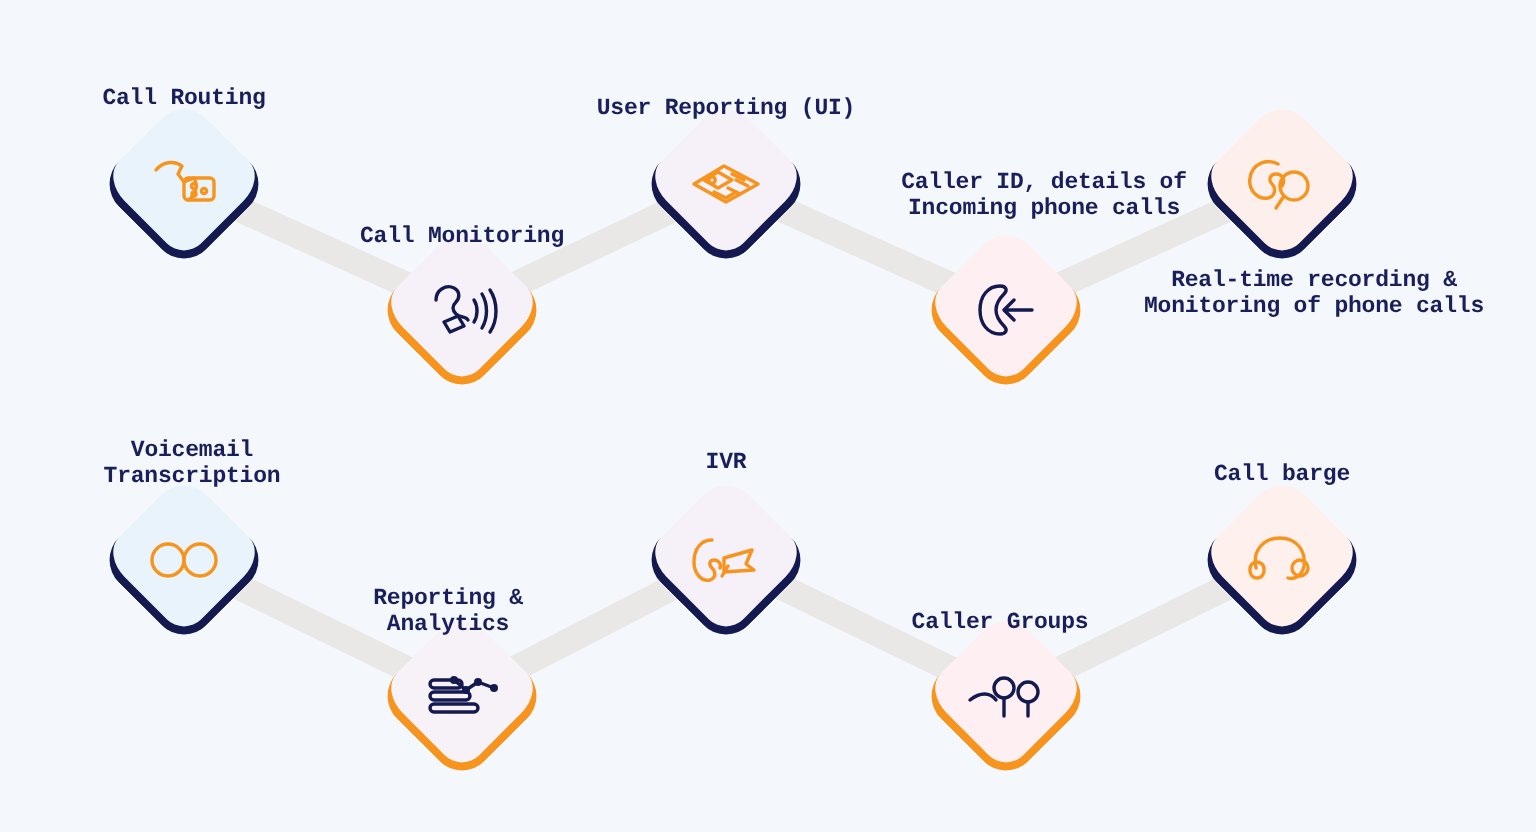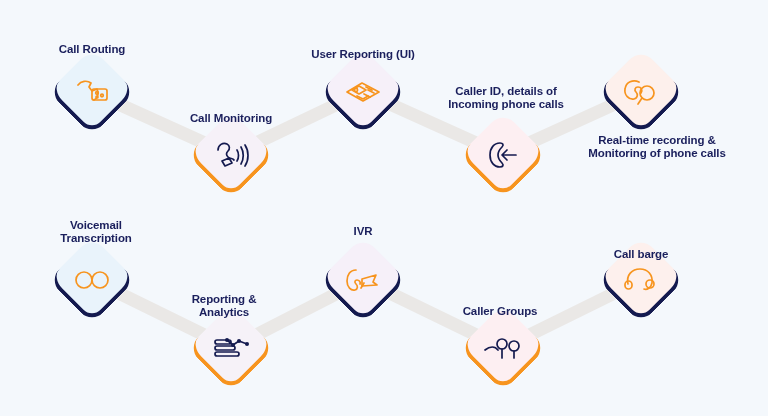--- a/index.html
+++ b/index.html
@@ -3,21 +3,21 @@
 <meta charset="utf-8">
 <style>
   * { margin:0; padding:0; box-sizing:border-box; }
   html,body { width:768px; height:416px; }
   body {
     background:#f4f8fc;
     font-family:"Liberation Sans", sans-serif;
     position:relative;
     overflow:hidden;
   }
-  #stage { position:absolute; inset:0; }
+  #stage { position:absolute; inset:0;font-family:Liberation Mono, monospace; }
 
   
   .connectors { position:absolute; inset:0; z-index:1; }
 
   .node { position:absolute; z-index:2; }
 
   
   .tile {
     position:absolute;
     width:62px; height:62px;
@@ -105,21 +105,21 @@
       <div class="node-label" style="color: rgb(26, 31, 92); left: 253px; top: 48px; width: 220px;">User Reporting (UI)</div>
       <div class="node" style="left: 472px; top: 124px; width: 62px; height: 62px;">
         <div class="tile orange" style="background: rgb(253, 239, 242);"></div>
         <div class="tile-icon">
           <svg width="34" height="32" viewBox="0 0 34 32">
             <path fill="none" stroke="#141a4f" stroke-width="1.7" stroke-linecap="round" stroke-linejoin="round" d="M14 4c-6 0-10 5-10 12s4 12 10 12c3 0 4-2 2-4-3-3-4-5-4-8s1-5 4-8c2-2 1-4-2-4z"></path>
             <path fill="none" stroke="#141a4f" stroke-width="1.7" stroke-linecap="round" stroke-linejoin="round" d="M30 16H17M21 11l-5 5 5 5"></path>
           </svg>
         </div>
       </div>
-      <div class="node-label" style="color: rgb(26, 31, 92); left: 396px; top: 85px; width: 220px;">Caller ID, details of
+      <div class="node-label" style="color: rgb(26, 31, 92); left: 412px; top: 85px; width: 220px;">Caller ID, details of
 Incoming phone calls</div>
       <div class="node" style="left: 610px; top: 61px; width: 62px; height: 62px;">
         <div class="tile navy" style="background: rgb(253, 240, 236);"></div>
         <div class="tile-icon">
           <svg width="40" height="32" viewBox="0 0 40 32">
             <path fill="none" stroke="#f7941e" stroke-width="1.7" stroke-linecap="round" stroke-linejoin="round" d="M18 6c-6-3-13 0-14 7 -1 6 4 11 9 10 4-1 4-5 2-7 -2-2-1-5 2-5 3 0 5 3 3 6"></path>
             <circle fill="none" stroke="#f7941e" stroke-width="1.7" stroke-linecap="round" stroke-linejoin="round" cx="26" cy="17" r="7"></circle>
             <path fill="none" stroke="#f7941e" stroke-width="1.7" stroke-linecap="round" stroke-linejoin="round" d="M21 22l-4 6"></path>
           </svg>
         </div>
@@ -181,15 +181,15 @@
       <div class="node" style="left: 610px; top: 249px; width: 62px; height: 62px;">
         <div class="tile navy" style="background: rgb(253, 240, 237);"></div>
         <div class="tile-icon">
           <svg width="38" height="30" viewBox="0 0 38 30">
             <path fill="none" stroke="#f7941e" stroke-width="1.7" stroke-linecap="round" stroke-linejoin="round" d="M6 19c-2-9 4-15 12-15 8 0 13 6 12 14 -1 5-5 7-8 6"></path>
             <rect fill="none" stroke="#f7941e" stroke-width="1.7" stroke-linecap="round" stroke-linejoin="round" x="3" y="16" width="7" height="8" rx="3.5"></rect>
             <rect fill="none" stroke="#f7941e" stroke-width="1.7" stroke-linecap="round" stroke-linejoin="round" x="24" y="15" width="8" height="8" rx="4"></rect>
           </svg>
         </div>
       </div>
-      <div class="node-label" style="color: rgb(26, 31, 92); left: 531px; top: 248px; width: 220px;">Call barge</div>
+      <div class="node-label" style="color: rgb(26, 31, 92); left: 531px; top: 231px; width: 220px;">Call barge</div>
     </div>
 </div>
 
 </body></html>

